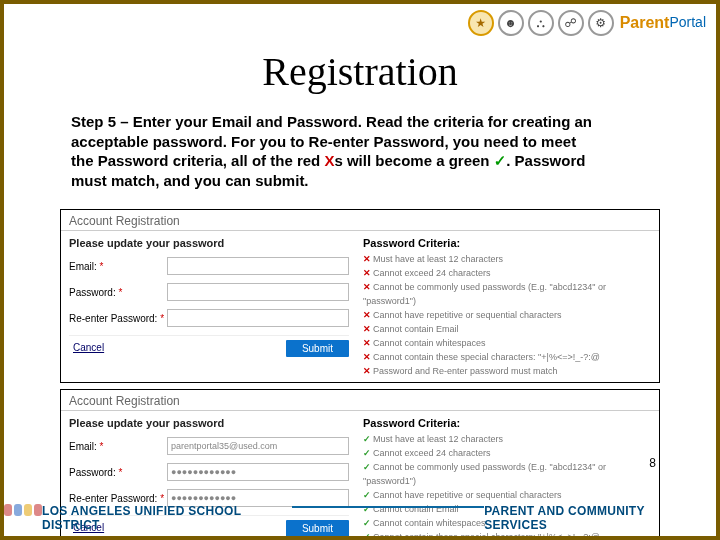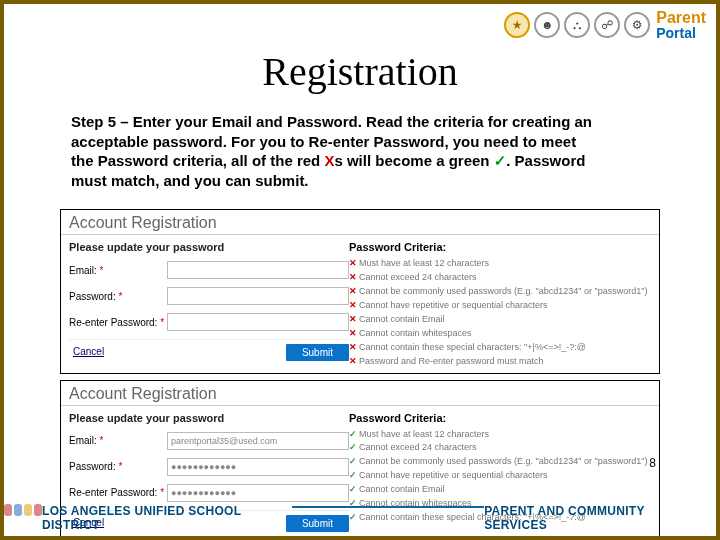--- a/index.html
+++ b/index.html
@@ -1,31 +1,31 @@
 <!DOCTYPE html>
 <html><head>
 <meta charset="utf-8">
 <style>
   html,body{margin:0;padding:0;font-family:Arial,Helvetica,sans-serif;background:#fff;color:#000}
   .slide{position:relative;width:720px;height:540px;box-sizing:border-box;border:4px solid #7a5c00;background:#fff;overflow:hidden}
   .top-bar-wrap{position:absolute;top:6px;right:10px;display:flex;align-items:center;gap:6px}
   .portal-icons{display:flex;gap:4px}
   .portal-icons .ico{width:22px;height:22px;border:2px solid #999;border-radius:50%;display:flex;align-items:center;justify-content:center;font-size:12px;color:#444;background:#fff}
   .ico.brand{border-color:#d99a00;background:#f8e6b0;color:#a56a00}
-  .portal-text{display:flex;flex-direction:column;line-height:1;font-family:Verdana,sans-serif}
+  .portal-text{display:flex;flex-direction:row;line-height:1;font-family:Verdana,sans-serif}
   .portal-text .p{color:#d98b00;font-weight:bold;font-size:16px}
-  .portal-text .s{color:#0066b3;font-weight:bold;font-size:14px}
+  .portal-text .s{color:#0066b3;font-weight:normal;font-size:14px}
   .title{position:absolute;left:0;right:0;top:44px;text-align:center;font-size:40px;font-family:Liberation Serif, serif}
   .instr{position:absolute;left:67px;right:60px;top:108px;font-size:15px;font-weight:bold;line-height:1.3}
   .instr .redx{color:#c00}
   .instr .green{color:#090}
   .panels{position:absolute;left:56px;right:56px;top:205px}
   .panel{border:1px solid #000;background:#fff;margin-bottom:6px}
-  .panel-head{font-size:16px;color:#666;padding:4px 8px 2px;border-bottom:1px solid #ccc}
-  .panel-body{display:flex;padding:6px 8px 4px;}
+  .panel-head{font-size:12px;color:#666;padding:4px 8px 2px;border-bottom:1px solid #ccc}
+  .panel-body{display:flex;padding:6px 8px 4px;gap:14px}
   .col-form{flex:0 0 280px}
   .form-title{font-size:11px;font-weight:bold;margin-bottom:8px;color:#222}
   .form-row{display:flex;align-items:center;margin-bottom:8px}
   .form-row label{font-size:10px;width:98px}
   .form-row label .req{color:#c00}
   .form-row .field{flex:1;height:16px;border:1px solid #bbb;font-size:9px;color:#888;padding:0 3px;display:flex;align-items:center;background:#fff}
   .btn-row{display:flex;justify-content:space-between;align-items:flex-start;margin-top:4px;border-top:1px solid #eee;padding-top:4px}
   .btn-cancel{font-size:10px;color:#006;text-decoration:underline;padding:2px 4px}
   .btn-submit{font-size:10px;color:#fff;background:#0b72cc;border-radius:1px;padding:3px 16px}
   .col-criteria{flex:1}

